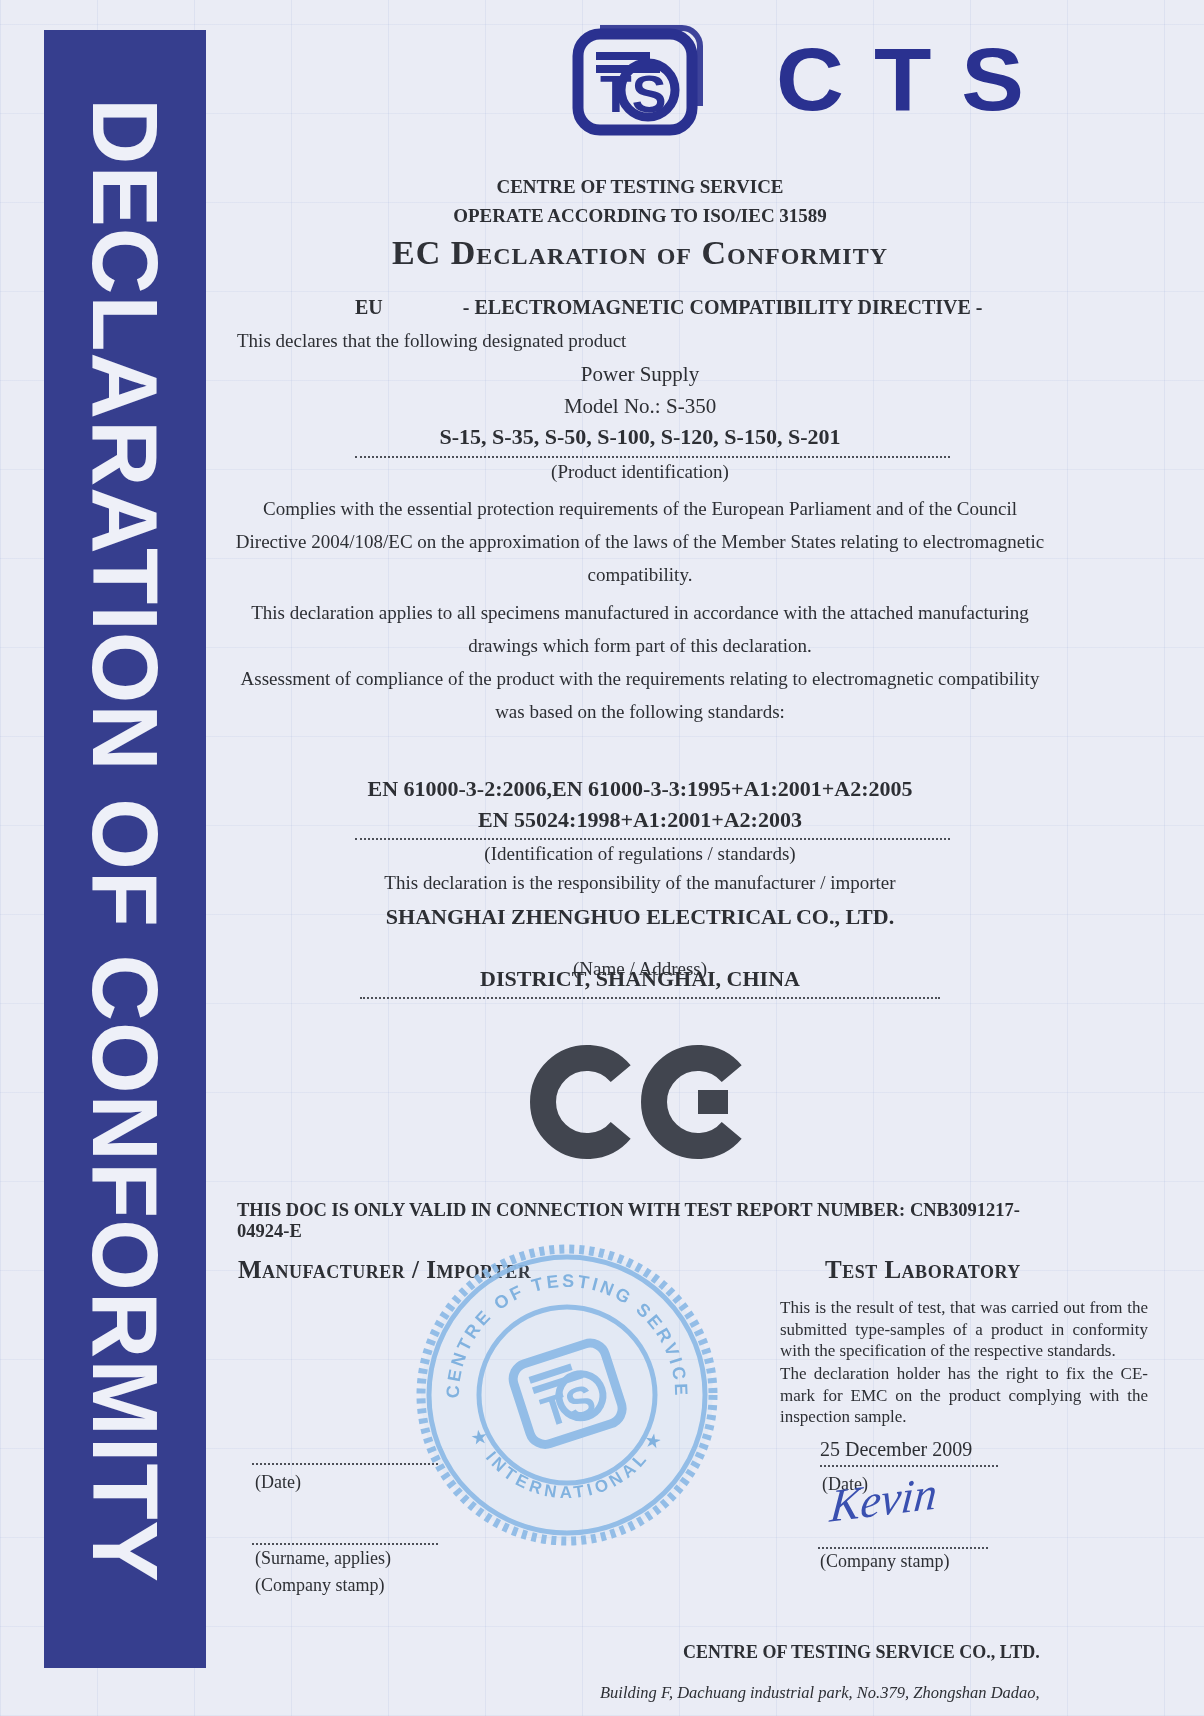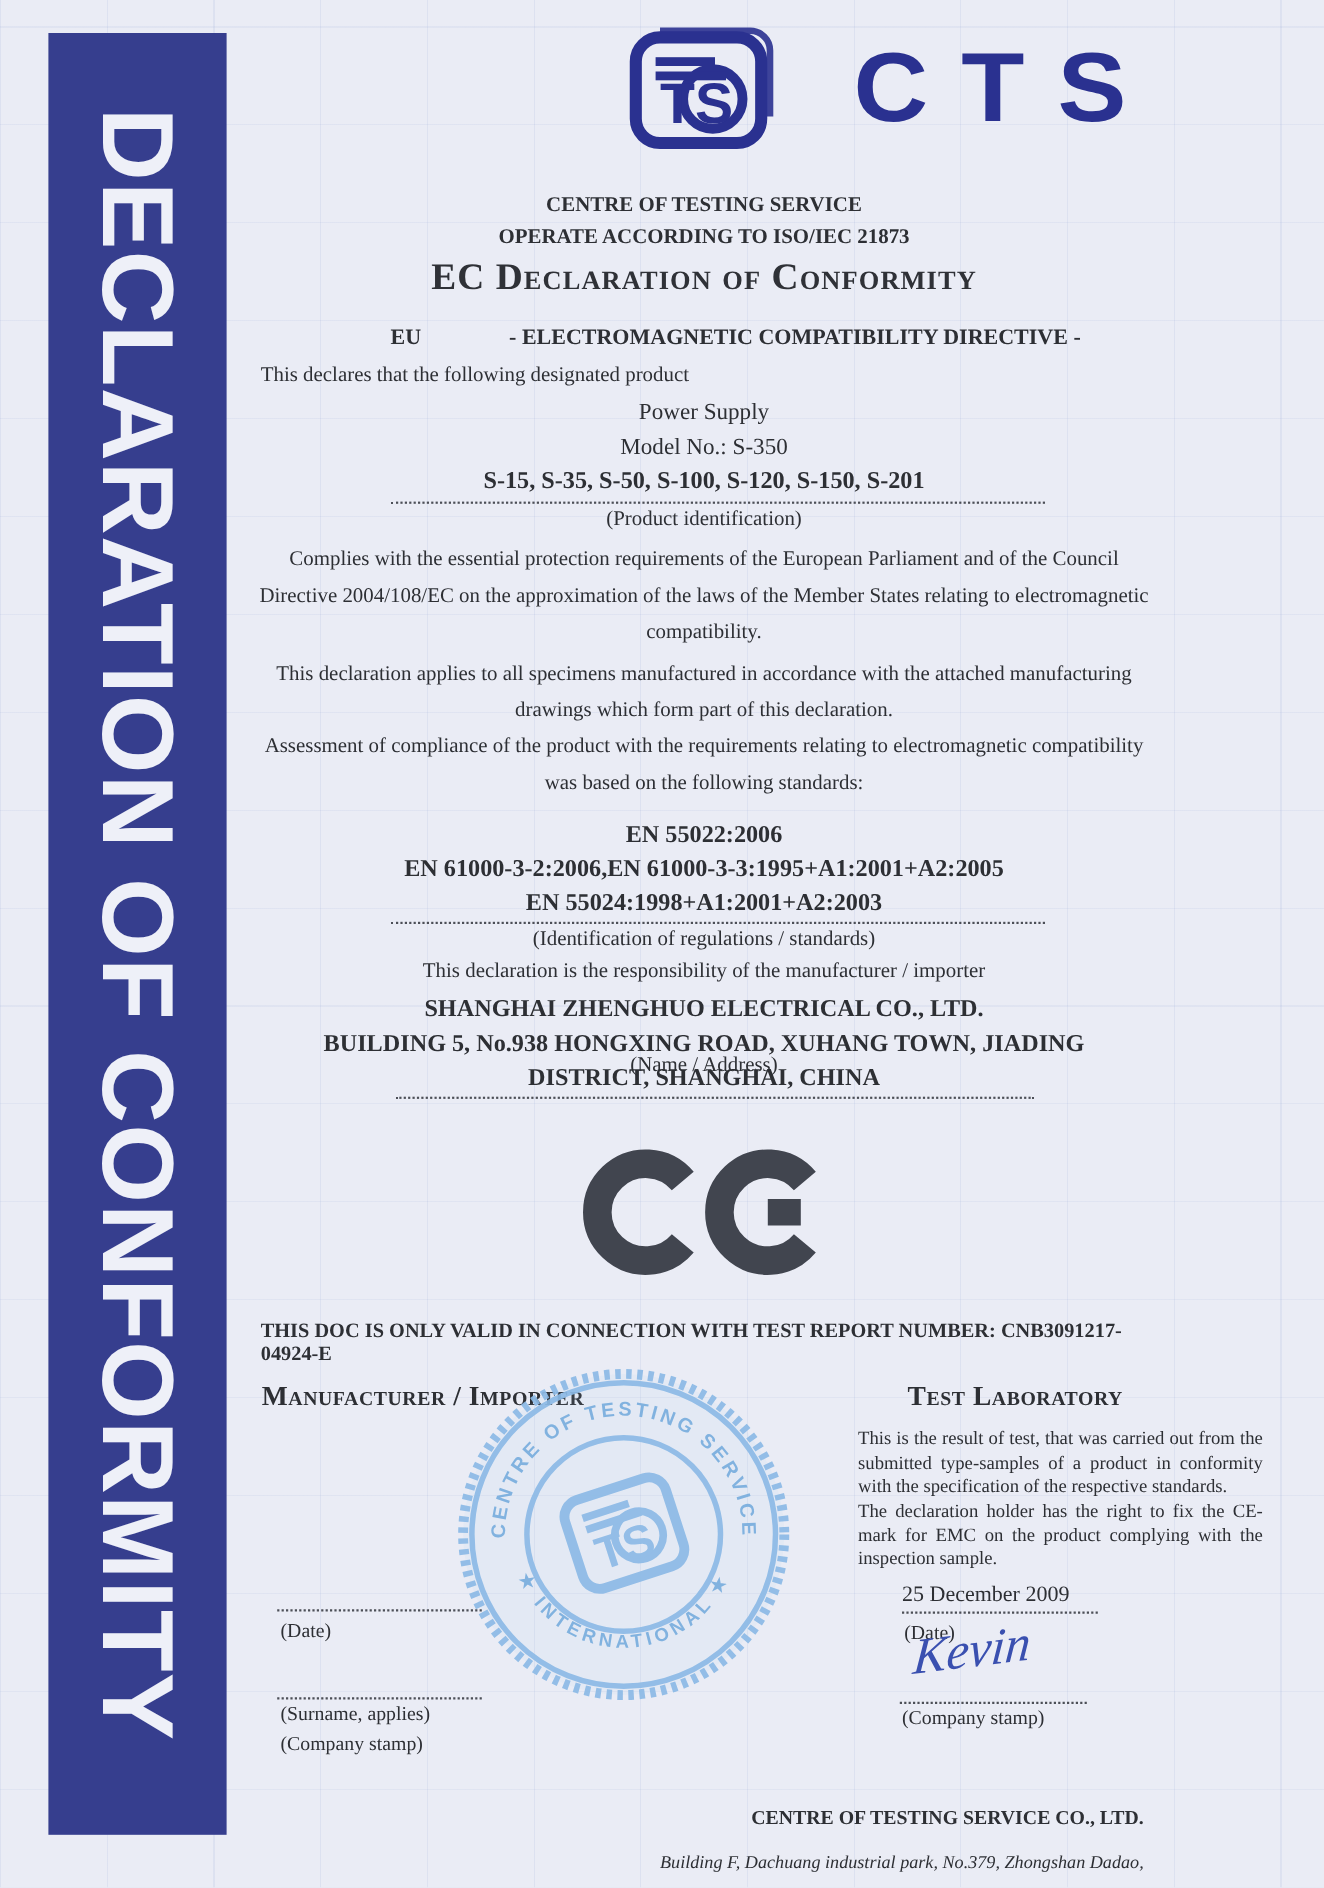--- a/index.html
+++ b/index.html
@@ -89,49 +89,47 @@
         <rect x="26" y="45" width="64" height="8"></rect>
       </g>
       <text x="30" y="92" font-family="Liberation Sans, sans-serif" font-size="52" font-weight="bold" fill="#2a3190">TS</text>
     </svg>
     <div class="cts-word">CTS</div>
   </div>
 
   <div class="content">
 
     <div class="abs org-line" style="top:176px">CENTRE OF TESTING SERVICE</div>
-    <div class="abs org-line" style="top:205px">OPERATE ACCORDING TO ISO/IEC 21873</div>
+    <div class="abs org-line" style="top:205px">OPERATE ACCORDING TO ISO/IEC 31589</div>
     <div class="abs doc-title" style="top:234px">EC Declaration of Conformity</div>
 
     <div class="abs eu-row" style="top:296px">
       <span>EU</span>
       <span class="gap"></span>
       <span>- ELECTROMAGNETIC COMPATIBILITY DIRECTIVE -</span>
     </div>
 
     <div class="abs body-line left-text" style="top:330px;padding-left:7px">This declares that the following designated product</div>
     <div class="abs bold-center" style="top:362px">Power Supply</div>
     <div class="abs bold-center" style="top:394px">Model No.: S-350</div>
     <div class="abs models" style="top:424px">S-15, S-35, S-50, S-100, S-120, S-150, S-201</div>
     <div class="dotted-rule" style="left:125px;top:456px;width:595px"></div>
     <div class="abs caption" style="top:461px">(Product identification)</div>
 
     <div class="abs para" style="top:492px">Complies with the essential protection requirements of the European Parliament and of the Council Directive 2004/108/EC on the approximation of the laws of the Member States relating to electromagnetic compatibility.</div>
     <div class="abs para" style="top:596px">This declaration applies to all specimens manufactured in accordance with the attached manufacturing drawings which form part of this declaration.</div>
     <div class="abs para" style="top:662px">Assessment of compliance of the product with the requirements relating to electromagnetic compatibility was based on the following standards:</div>
 
-    <div class="abs standard-line" style="top:742px">EN 55022:2006</div>
     <div class="abs standard-line" style="top:773px">EN 61000-3-2:2006,EN 61000-3-3:1995+A1:2001+A2:2005</div>
     <div class="abs standard-line" style="top:804px">EN 55024:1998+A1:2001+A2:2003</div>
     <div class="dotted-rule" style="left:125px;top:838px;width:595px"></div>
     <div class="abs caption" style="top:843px">(Identification of regulations / standards)</div>
 
     <div class="abs body-line" style="top:872px">This declaration is the responsibility of the manufacturer / importer</div>
     <div class="abs mfr-line" style="top:902px">SHANGHAI ZHENGHUO ELECTRICAL CO., LTD.</div>
-    <div class="abs mfr-line" style="top:933px">BUILDING 5, No.938 HONGXING ROAD, XUHANG TOWN, JIADING</div>
     <div class="abs mfr-line" style="top:964px">DISTRICT, SHANGHAI, CHINA</div>
     <div class="dotted-rule" style="left:130px;top:997px;width:580px"></div>
     <div class="abs caption" style="top:958px">(Name / Address)</div>
 
     <svg style="position:absolute;left:300px;top:1042px" width="240" height="120" viewBox="0 0 240 120">
       <g fill="none" stroke="#41454f" stroke-width="26">
         <path d="M 90.7 31.7 A 44 44 0 1 0 90.7 88.3"></path>
         <path d="M 201.7 31.7 A 44 44 0 1 0 201.7 88.3"></path>
       </g>
       <path d="M 168 60 H 198" stroke="#41454f" stroke-width="24" fill="none"></path>

